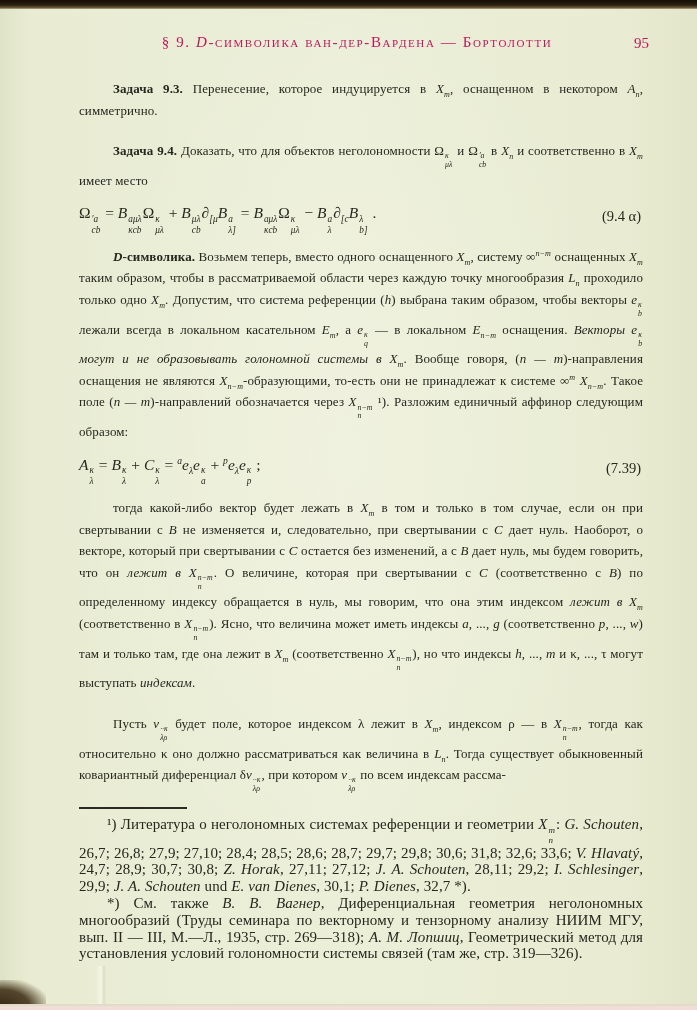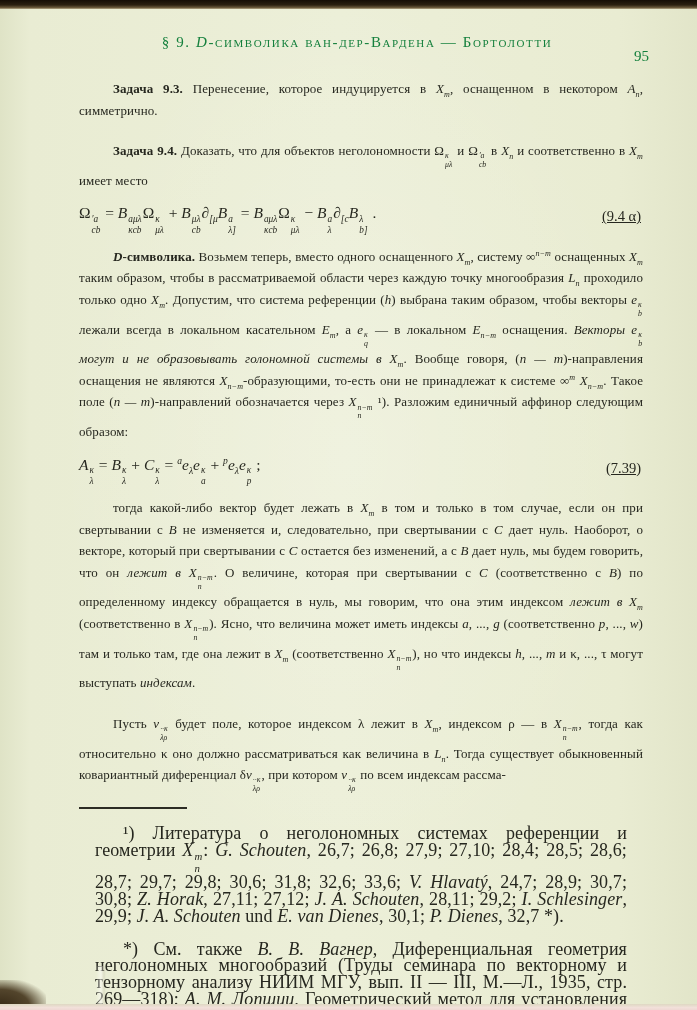--- a/index.html
+++ b/index.html
@@ -26,52 +26,52 @@
   .crease{
     position:absolute;left:96px;bottom:4px;width:10px;height:40px;
     background:linear-gradient(to right, rgba(120,110,80,0) 0%, rgba(255,255,250,0.55) 50%, rgba(120,110,80,0.12) 80%, rgba(120,110,80,0) 100%);
   }
   .content{
     position:absolute;left:79px;top:34px;width:564px;
   }
   .header{
     position:relative;text-align:center;
     font-variant:small-caps;letter-spacing:1.6px;
-    font-size:15px;color:#15803d;white-space:nowrap;
+    font-size:15px;color:#be185d;white-space:nowrap;
     margin:0 0 27px -8px;
   }
   .page-number{
-    position:absolute;right:-6px;top:14px;
+    position:absolute;right:-6px;top:1px;
     font-variant:normal;letter-spacing:0;font-size:15px;
   }
   p.para{
     margin:0;text-align:justify;text-indent:34px;
     font-size:13px;line-height:21.5px;letter-spacing:0.1px;
   }
   p.para + p.para{margin-top:19px;}
   .formula{
     position:relative;text-align:left;
     margin:10px 0 11px;font-size:15.5px;line-height:24px;
   }
-  .formula .ftag{position:absolute;right:2px;top:3px;font-size:14.5px;text-decoration:underline;}
+  .formula .ftag{position:absolute;right:2px;top:3px;font-size:14.5px;}
   sub,sup{font-size:0.62em;line-height:0;font-style:italic;}
   .sp{
     display:inline-flex;flex-direction:column;align-items:flex-start;
     vertical-align:-0.42em;font-size:0.6em;line-height:1.12;
     font-style:italic;margin-left:1px;margin-right:1px;letter-spacing:0;
     text-indent:0;
   }
   .sp span{display:block;min-height:1.1em;}
   .fn-rule{
     width:108px;border:0;border-top:2px solid #2c2c24;
     margin:13px 0 7px 0;
   }
   p.fn{
-    margin:16px;text-align:justify;text-indent:28px;
-    font-size:18px;line-height:16.8px;letter-spacing:0.1px;
+    margin:0;text-align:justify;text-indent:28px;
+    font-size:15px;line-height:16.8px;letter-spacing:0.1px;
   }
 </style>
 </head>
 <body>
 
 <div class="top-edge"></div>
 
 <div class="content">
 
   <div class="header">

